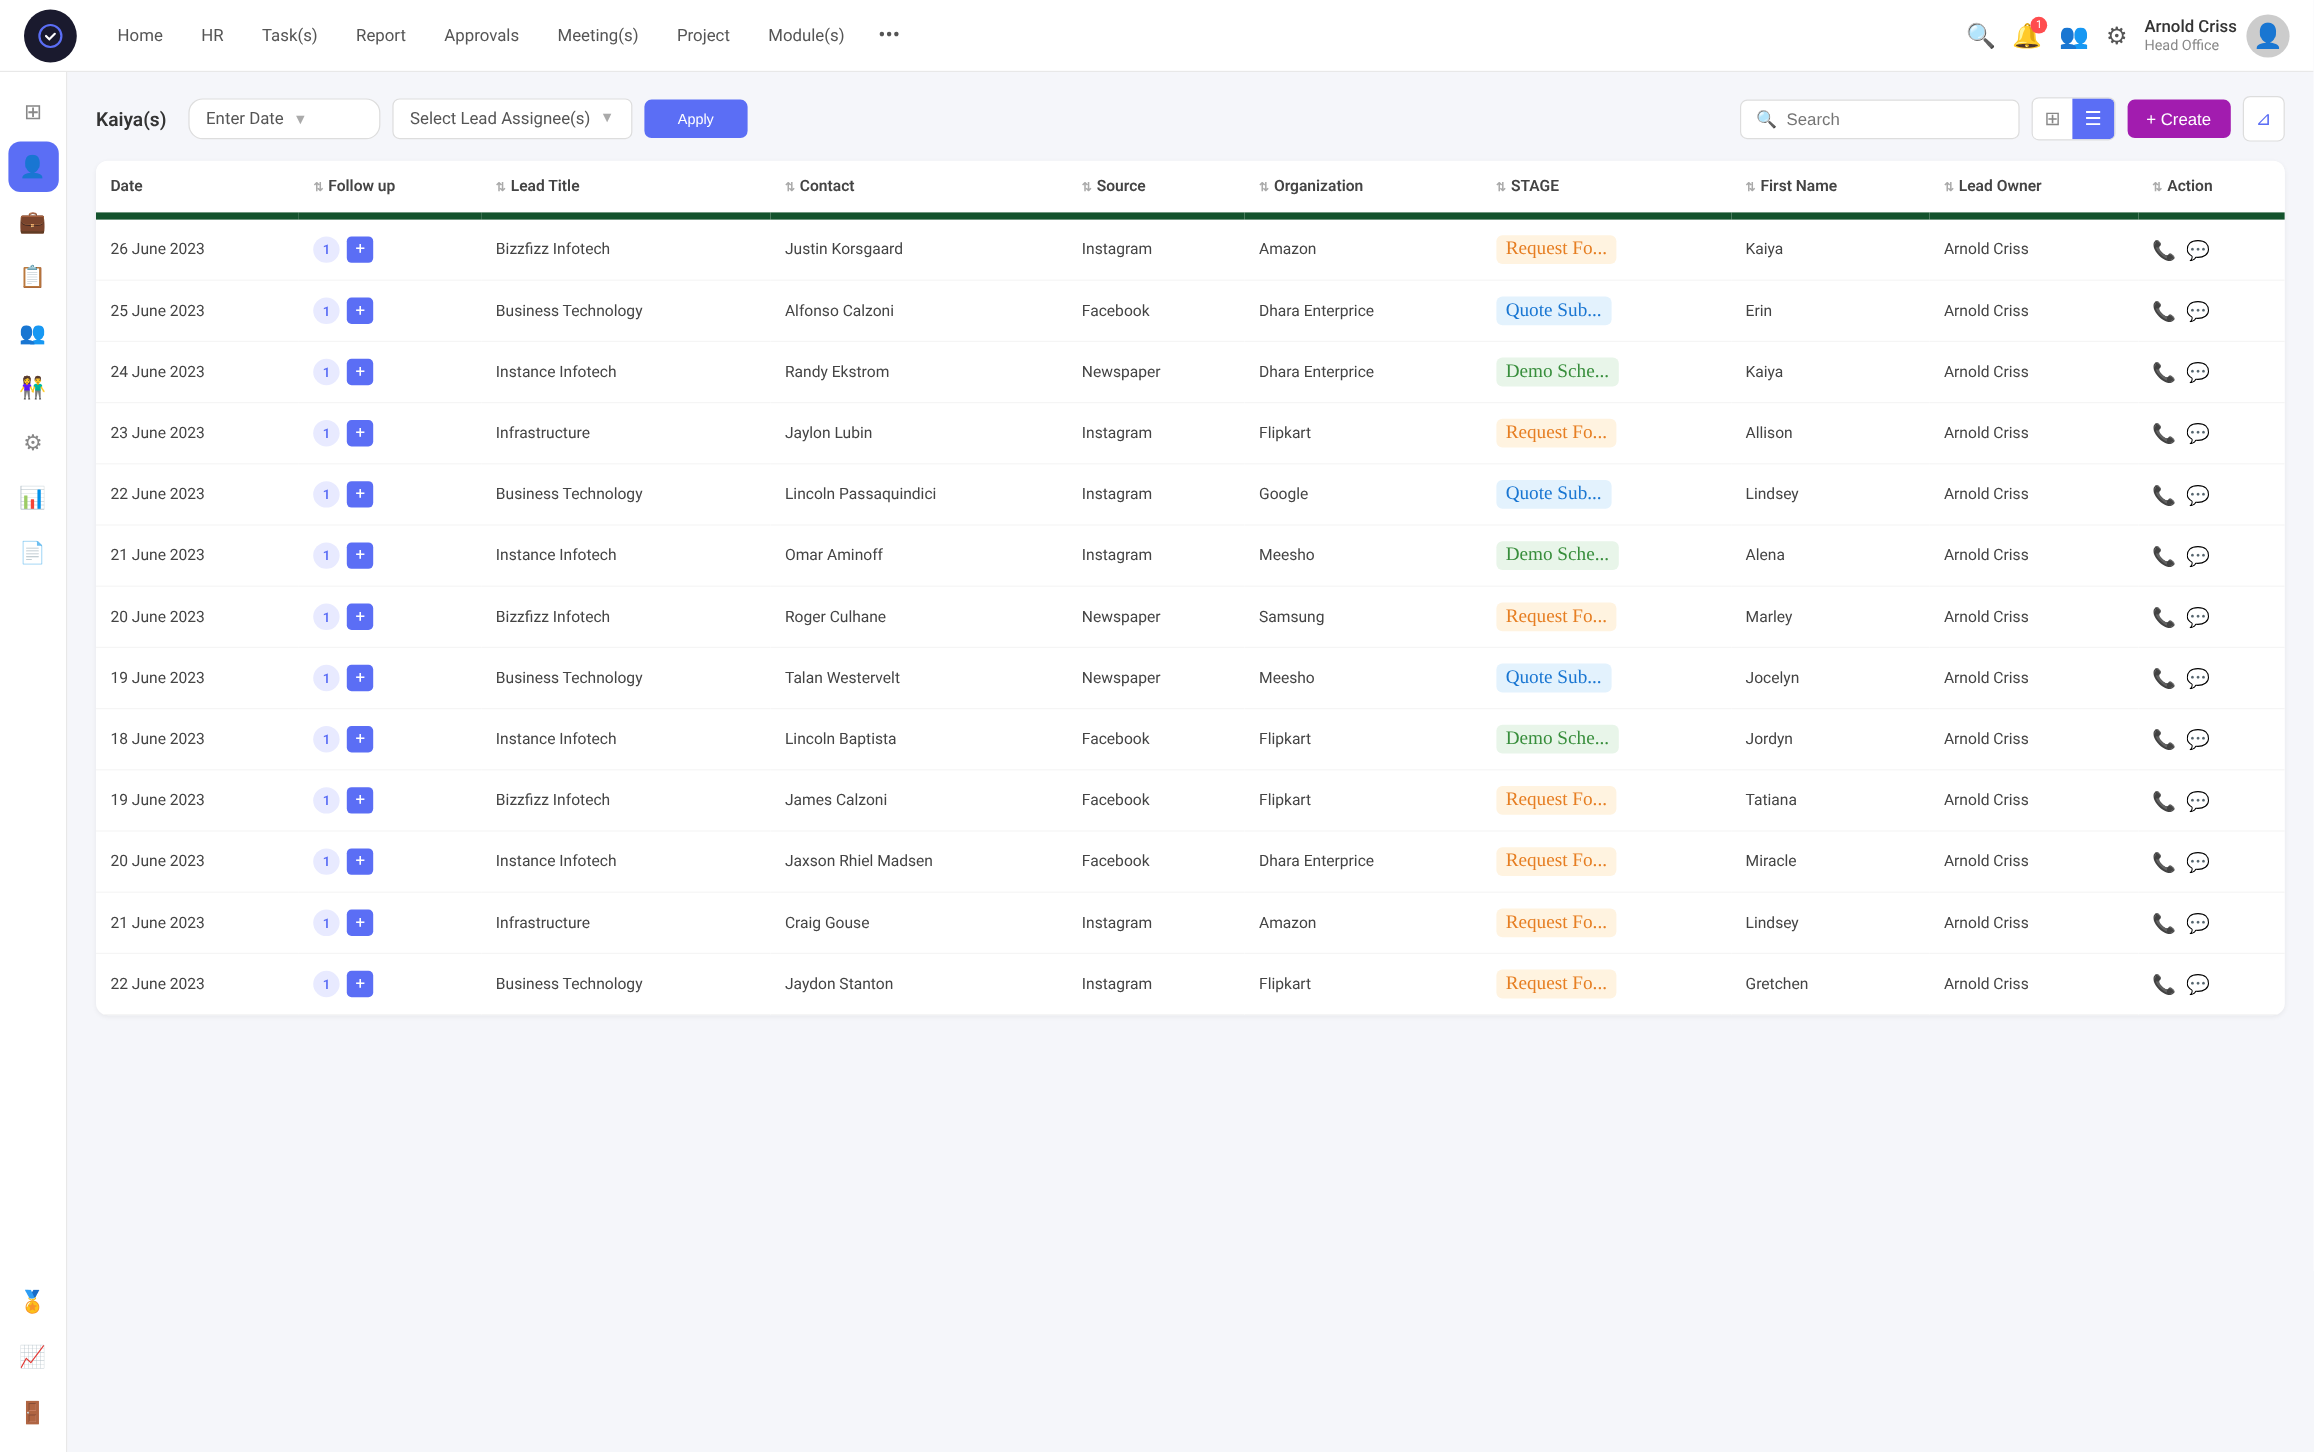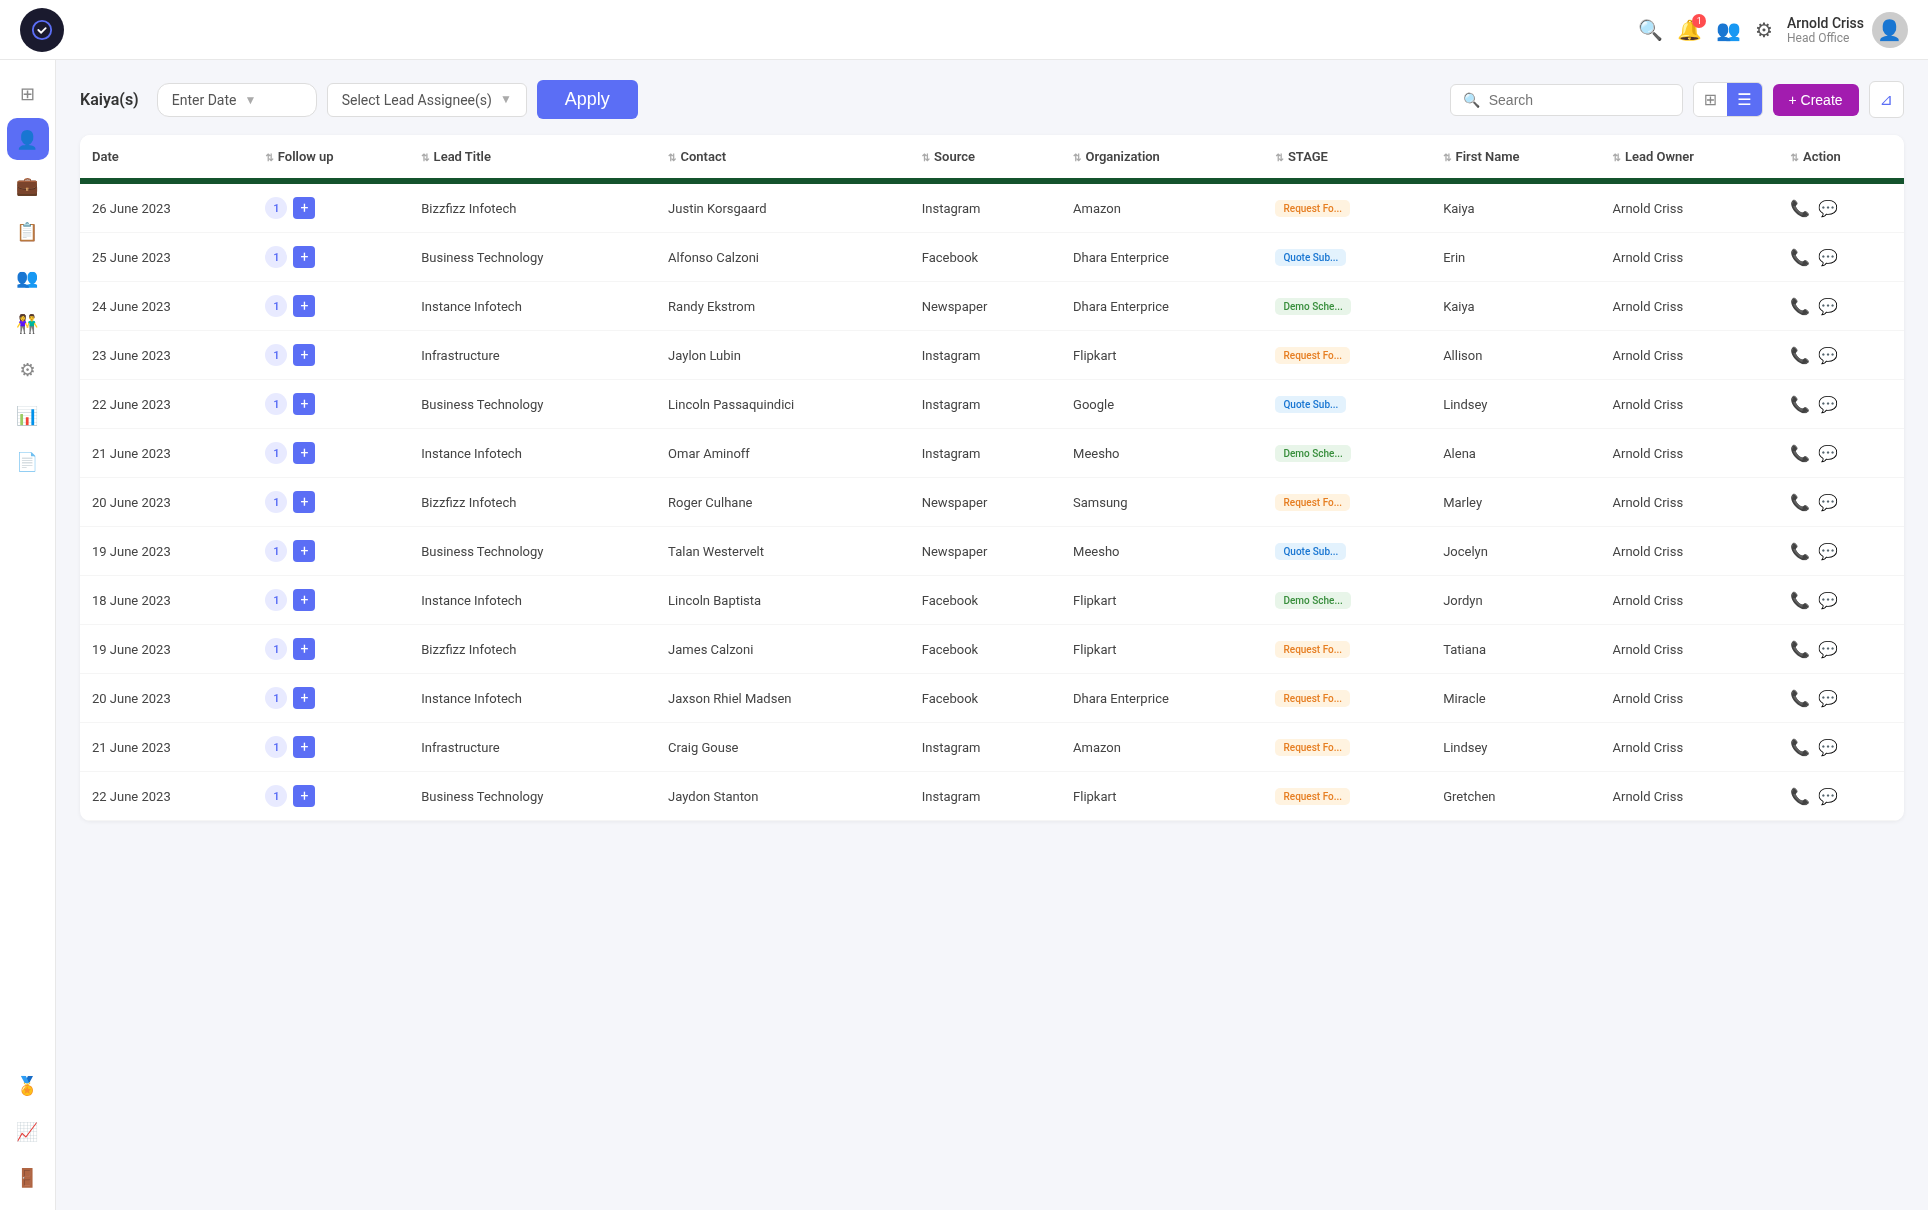--- a/index.html
+++ b/index.html
@@ -63,21 +63,21 @@
       padding: 8px 14px; background: #fff; cursor: pointer; gap: 8px; min-width: 160px;
       font-size: 14px; color: #555;
     }
     .toolbar-assignee-select {
       display: flex; align-items: flex-start; border: 1px solid #ddd; border-radius: 6px;
       padding: 8px 14px; background: #fff; cursor: pointer; gap: 8px; min-width: 200px;
       font-size: 14px; color: #555;
     }
     .apply-btn {
       background: #5b6ef5; color: #fff; border: none; border-radius: 6px;
-      padding: 9px 28px; font-size: 18px; cursor: pointer; font-weight: 500;
+      padding: 9px 28px; font-size: 12px; cursor: pointer; font-weight: 500;
     }
     .toolbar-right { margin-left: auto; display: flex; align-items: center; gap: 10px; }
     .search-box {
       display: flex; align-items: center; border: 1px solid #ddd; border-radius: 6px;
       padding: 7px 12px; background: #fff; gap: 8px; min-width: 220px;
     }
     .search-box input {
       border: none; outline: none; font-size: 14px; color: #555; background: transparent; width: 100%;
     }
     .view-toggle { display: flex; align-items: center; border: 1px solid #ddd; border-radius: 6px; overflow: hidden; }
@@ -113,40 +113,51 @@
       width: 22px; height: 22px; border-radius: 50%; background: #e8eaff; color: #5b6ef5;
       display: flex; align-items: center; justify-content: center; font-size: 11px; font-weight: 600;
     }
     .follow-add {
       width: 22px; height: 22px; border-radius: 4px; background: #5b6ef5; color: #fff;
       display: flex; align-items: center; justify-content: center; font-size: 14px; cursor: pointer;
     }
 
     .stage-badge {
       display: inline-block; padding: 3px 8px; border-radius: 5px;
-      font-size: 10px; font-weight: 500; white-space: nowrap;
+      font-size: 16px; font-weight: 500; white-space: nowrap; font-family: Liberation Serif, serif;
     }
     .stage-request { background: #fff3e0; color: #e67e22; }
     .stage-quote { background: #e3f2fd; color: #1976d2; }
     .stage-demo { background: #e8f5e9; color: #388e3c; }
 
     .action-cell { display: flex; align-items: center; gap: 8px; }
     .action-icon { font-size: 16px; color: #888; cursor: pointer; }
 
     .chevron-icon { font-size: 12px; color: #aaa; }
   </style>
 </head>
 <body>
 
 <nav class="topnav">
   <div class="topnav-logo">
     <svg viewBox="0 0 24 24" fill="none">
       <circle cx="12" cy="12" r="10" stroke="#5b6ef5" stroke-width="2"></circle>
       <path d="M8 12l3 3 5-5" stroke="#fff" stroke-width="2" stroke-linecap="round"></path>
     </svg>
+  </div>
+  <div class="topnav-links">
+    <span class="topnav-link">Home</span>
+    <span class="topnav-link">HR</span>
+    <span class="topnav-link">Task(s)</span>
+    <span class="topnav-link">Report</span>
+    <span class="topnav-link">Approvals</span>
+    <span class="topnav-link">Meeting(s)</span>
+    <span class="topnav-link">Project</span>
+    <span class="topnav-link">Module(s)</span>
+    <span class="topnav-more">•••</span>
   </div>
   <div class="topnav-right">
     <span class="topnav-icon" style="font-size:20px;">🔍</span>
     <span class="topnav-icon" style="font-size:20px; position:relative;">
       🔔
       <span class="notif-badge">1</span>
     </span>
     <span class="topnav-icon" style="font-size:20px;">👥</span>
     <span class="topnav-icon" style="font-size:20px;">⚙</span>
     <div class="topnav-user">

